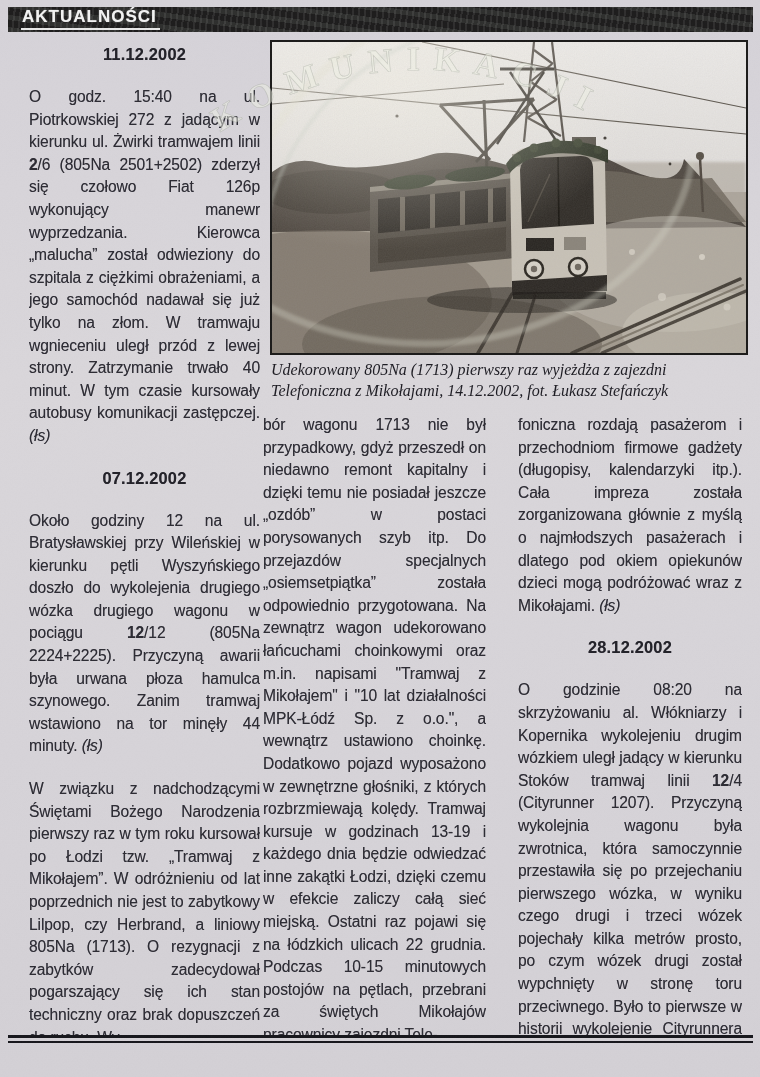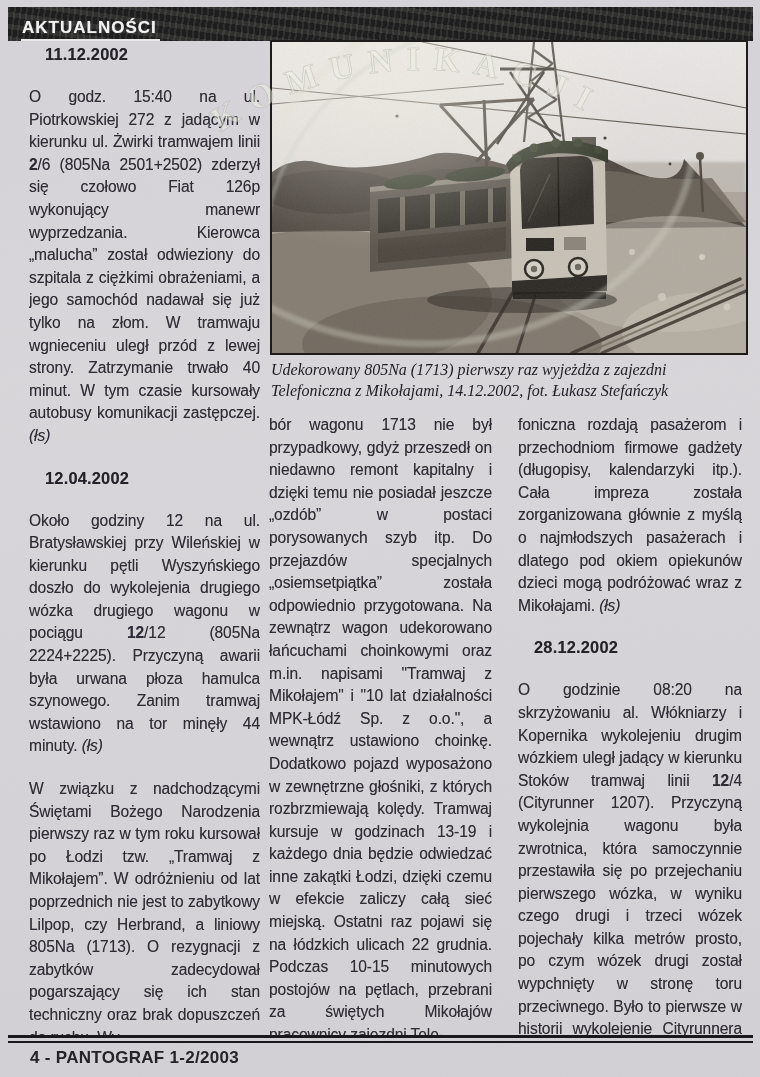--- a/index.html
+++ b/index.html
@@ -4,26 +4,26 @@
 <style>
   html,body{margin:0;padding:0;}
   body{
     width:760px;height:1077px;position:relative;overflow:hidden;
     background:linear-gradient(180deg,#d6d3d9 0%,#dad7db 35%,#d7d4d9 70%,#d4d1d6 100%);
     font-family:"Liberation Sans",sans-serif;
   }
   .page{position:absolute;inset:0;}
   
   .header-bar{
-    position:absolute;left:8px;top:7px;width:745px;height:34px;
+    position:absolute;left:8px;top:7px;width:745px;height:25px;
     background-color:#1d1c1c;
     background-image:
       repeating-linear-gradient(97deg, rgba(255,255,255,0.08) 0 2px, rgba(0,0,0,0) 2px 6px),
       repeating-linear-gradient(8deg, rgba(150,160,150,0.14) 0 5px, rgba(0,0,0,0) 5px 12px);
-    display:flex;align-items:flex-end;
+    display:flex;align-items:flex-start;
   }
   .header-label{
     color:#f3f3f3;font-weight:700;font-size:17px;letter-spacing:1px;
     margin-left:13px;padding:0 3px 1px 1px;border-bottom:2px solid #e9e9e9;
     text-shadow:0 0 1px rgba(255,255,255,.5);
   }
   
   .photo-frame{
     position:absolute;left:270px;top:40px;width:478px;height:315px;
     border:2px solid #1b1a19;box-sizing:border-box;background:#e6e4e2;
@@ -35,25 +35,25 @@
     font-size:16px;line-height:20.5px;color:#1c1b22;
   }
   
   .col{
     position:absolute;text-align:justify;color:#2c2b33;
     font-size:15.6px;line-height:22.6px;letter-spacing:-0.1px;
     text-shadow:0 0 0.5px rgba(40,40,50,0.45);
     overflow:hidden;
   }
   .col-left{left:29px;top:42px;width:231px;height:993px;}
-  .col-middle{left:269px;top:414px;width:223px;height:621px;}
+  .col-middle{left:263px;top:414px;width:223px;height:621px;}
   .col-right{left:518px;top:414px;width:224px;height:621px;}
   .block-heading{
     font-size:16.4px;font-weight:700;color:#222128;letter-spacing:.2px;
-    margin:11px 16px 22px;line-height:20px;text-align:left;
+    margin:11px 4px 22px;line-height:20px;text-align:center;
   }
   .block-heading:first-child{margin-top:2px;}
   .block-para{margin:0 0 20px;}
   .block-para b{font-weight:700;}
   .block-para i{font-style:italic;}
   
   .footer-rule{
     position:absolute;left:8px;top:1035px;width:745px;height:3px;
     border-top:3px solid #16161b;border-bottom:2px solid #16161b;
   }
@@ -205,35 +205,34 @@
 
       <rect width="474" height="311" filter="url(#grainF)" opacity="0.34"></rect>
     </svg>
   </div>
 
   <div class="caption">Udekorowany 805Na (1713) pierwszy raz wyjeżdża z zajezdni Telefoniczna z Mikołajami, 14.12.2002, fot. Łukasz Stefańczyk</div>
 
   <div class="col col-left">
       <h3 class="block-heading">11.12.2002</h3>
       <p class="block-para">O godz. 15:40 na ul. Piotrkowskiej 272 z jadącym w kierunku ul. Żwirki tramwajem linii <b>2</b>/6 (805Na 2501+2502) zderzył się czołowo Fiat 126p wykonujący manewr wyprzedzania. Kierowca „malucha” został odwieziony do szpitala z ciężkimi obrażeniami, a jego samochód nadawał się już tylko na złom. W tramwaju wgnieceniu uległ przód z lewej strony. Zatrzymanie trwało 40 minut. W tym czasie kursowały autobusy komunikacji zastępczej. <i>(łs)</i></p>
-      <h3 class="block-heading">12.04.2002</h3>
+      <h3 class="block-heading">07.12.2002</h3>
       <p class="block-para">Około godziny 12 na ul. Bratysławskiej przy Wileńskiej w kierunku pętli Wyszyńskiego doszło do wykolejenia drugiego wózka drugiego wagonu w pociągu <b>12</b>/12 (805Na 2224+2225). Przyczyną awarii była urwana płoza hamulca szynowego. Zanim tramwaj wstawiono na tor minęły 44 minuty. <i>(łs)</i></p>
       <p class="block-para">W związku z nadchodzącymi Świętami Bożego Narodzenia pierwszy raz w tym roku kursował po Łodzi tzw. „Tramwaj z Mikołajem”. W odróżnieniu od lat poprzednich nie jest to zabytkowy Lilpop, czy Herbrand, a liniowy 805Na (1713). O rezygnacji z zabytków zadecydował pogarszający się ich stan techniczny oraz brak dopuszczeń do ruchu. Wy-</p>
     </div>
   <div class="col col-middle">
       <p class="block-para">bór wagonu 1713 nie był przypadkowy, gdyż przeszedł on niedawno remont kapitalny i dzięki temu nie posiadał jeszcze „ozdób” w postaci porysowanych szyb itp. Do przejazdów specjalnych „osiemsetpiątka” została odpowiednio przygotowana. Na zewnątrz wagon udekorowano łańcuchami choinkowymi oraz m.in. napisami "Tramwaj z Mikołajem" i "10 lat działalności MPK-Łódź Sp. z o.o.", a wewnątrz ustawiono choinkę. Dodatkowo pojazd wyposażono w zewnętrzne głośniki, z których rozbrzmiewają kolędy. Tramwaj kursuje w godzinach 13-19 i każdego dnia będzie odwiedzać inne zakątki Łodzi, dzięki czemu w efekcie zaliczy całą sieć miejską. Ostatni raz pojawi się na łódzkich ulicach 22 grudnia. Podczas 10-15 minutowych postojów na pętlach, przebrani za świętych Mikołajów pracownicy zajezdni Tele-</p>
     </div>
   <div class="col col-right">
       <p class="block-para">foniczna rozdają pasażerom i przechodniom firmowe gadżety (długopisy, kalendarzyki itp.). Cała impreza została zorganizowana głównie z myślą o najmłodszych pasażerach i dlatego pod okiem opiekunów dzieci mogą podróżować wraz z Mikołajami. <i>(łs)</i></p>
       <h3 class="block-heading">28.12.2002</h3>
       <p class="block-para">O godzinie 08:20 na skrzyżowaniu al. Włókniarzy i Kopernika wykolejeniu drugim wózkiem uległ jadący w kierunku Stoków tramwaj linii <b>12</b>/4 (Cityrunner 1207). Przyczyną wykolejnia wagonu była zwrotnica, która samoczynnie przestawiła się po przejechaniu pierwszego wózka, w wyniku czego drugi i trzeci wózek pojechały kilka metrów prosto, po czym wózek drugi został wypchnięty w stronę toru przeciwnego. Było to pierwsze w historii wykolejenie Cityrunnera wózkiem środkowym, a wkoleje-</p>
     </div>
 
   <div class="footer-rule"></div>
-  <div class="footer-text">4 - PANTOGRAF 1-2/2003</div>
 
   <svg class="watermark" width="760" height="430" viewBox="0 0 760 430">
     <defs>
       <path id="wmArc" d="M117,245 A350,350 0 0 1 723,245" fill="none"></path>
     </defs>
     <text font-family="Liberation Serif, serif" font-size="34" font-weight="700" letter-spacing="13" fill="#eff1e5" fill-opacity="0.5" stroke="#9aa096" stroke-opacity="0.4" stroke-width="0.7">
       <textPath href="#wmArc" startOffset="21%">KOMUNIKACJI</textPath>
     </text>
   </svg>
 

